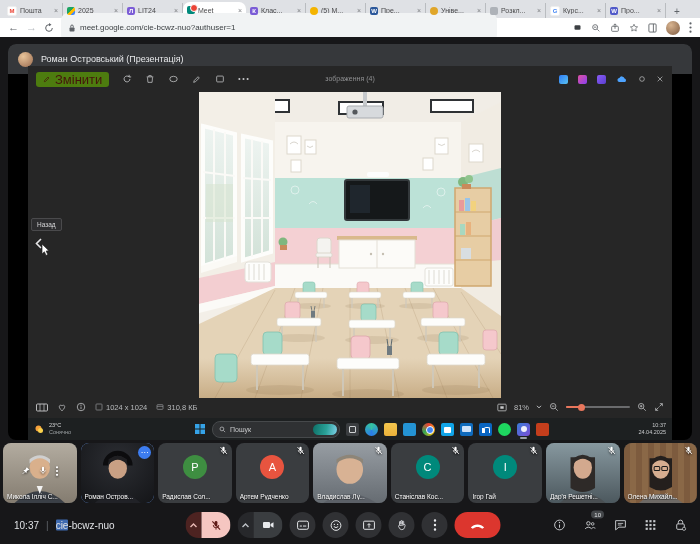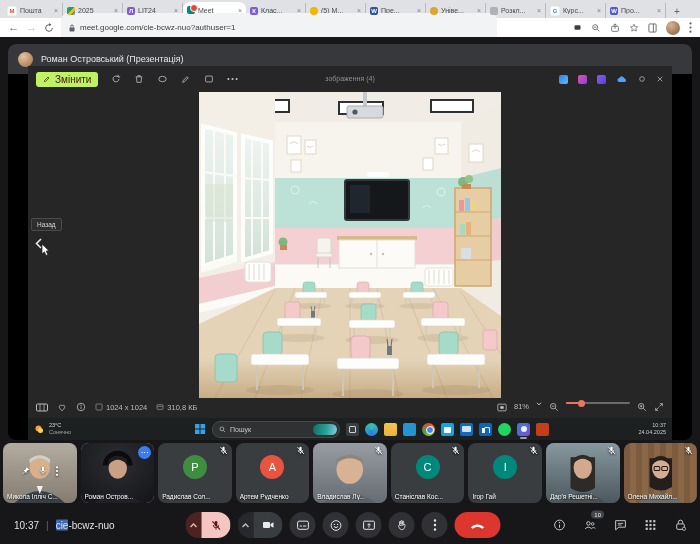--- a/index.html
+++ b/index.html
@@ -38,38 +38,38 @@
   .avatar-chrome{width:14px;height:14px;border-radius:50%;background:radial-gradient(circle at 35% 30%,#d8b490,#7e5a40)}
   
   .meet{position:absolute;top:37px;left:0;right:0;bottom:0;background:#171719}
   .tile-pres{position:absolute;top:7px;left:8px;width:684px;height:396px;background:#000;border-radius:8px;overflow:hidden}
   .banner{height:22px;background:#36383b;display:flex;align-items:center;gap:8px;padding:4px 10px;font-size:9px;color:#e7e8ea}
   .banner .av{width:15px;height:15px;border-radius:50%;background:radial-gradient(circle at 35% 30%,#e8c49a,#9a6b4f);flex:none}
   .screen{position:absolute;top:22px;left:20px;width:644px;bottom:0;background:#272727}
   
   .photos{position:absolute;top:0;left:0;right:0;bottom:22px;background:#262626}
   .ptoolbar{position:absolute;top:0;left:0;right:0;height:26px;display:flex;align-items:center;padding:0 8px;gap:13px}
-  .editbtn{display:flex;align-items:center;gap:4px;background:#bef264;color:#46150c;font-size:10px;height:15px;
+  .editbtn{display:flex;align-items:center;gap:4px;background:#4d7c0f;color:#46150c;font-size:13px;height:15px;
            padding:0 7px;border-radius:3px;flex:none}
   .picon{color:#c9cacc;display:flex;align-items:center}
   .pfile{position:absolute;left:50%;top:9px;transform:translateX(-50%);font-size:7px;color:#8f9092}
   .pright{margin-left:auto;display:flex;gap:10px;align-items:center}
   .appic{width:9px;height:9px;border-radius:2px}
   .ai-designer{background:linear-gradient(135deg,#2f7cf6,#59c2f0)}
   .ai-clipchamp{background:linear-gradient(135deg,#e052a0,#8a3ff0)}
   .ai-gallery{background:linear-gradient(135deg,#8a5cf6,#5b3fd0)}
   .classroom{position:absolute;left:171px;top:26px;width:302px;height:306px;background:#fff}
   .tooltip{position:absolute;left:3px;top:152px;background:#2d2d2f;border:1px solid #4a4a4c;color:#d6d6d8;
            font-size:6.5px;padding:2px 5px;border-radius:2px}
   .navarrow{position:absolute;left:7px;top:172px;color:#e6e6e8}
   .cursor{position:absolute;left:13px;top:178px}
   .pbottom{position:absolute;left:0;right:0;bottom:2px;height:18px;display:flex;align-items:center;
            padding:0 8px;gap:9px;font-size:7.5px;color:#b9bbbd}
   .meta{display:flex;align-items:center;gap:3px}
-  .pb-right{margin-left:auto;display:flex;gap:7px}
+  .pb-right{margin-left:auto;display:flex;align-items:center;gap:7px}
   .ztrack{width:64px;height:2px;background:#6a6b6d;border-radius:1px;position:relative}
   .zfill{position:absolute;left:0;top:0;height:2px;width:15px;background:#e8765c;border-radius:1px}
   .zthumb{position:absolute;left:12px;top:-2.5px;width:7px;height:7px;border-radius:50%;background:#e8765c}
   
   .taskbar{position:absolute;left:0;right:0;bottom:0;height:22px;background:#1d2021;display:flex;align-items:center}
   .weather{display:flex;align-items:center;gap:4px;padding-left:5px}
   .wtxt{display:flex;flex-direction:column;font-size:5.5px;line-height:1.2}
   .wtemp{color:#d8d9da}.wcond{color:#9aa0a3}
   .tb-center{position:absolute;left:166px;display:flex;align-items:center;gap:6px}
   .searchpill{width:118px;height:15px;background:#2f3133;border:1px solid #46494b;border-radius:8px;display:flex;

